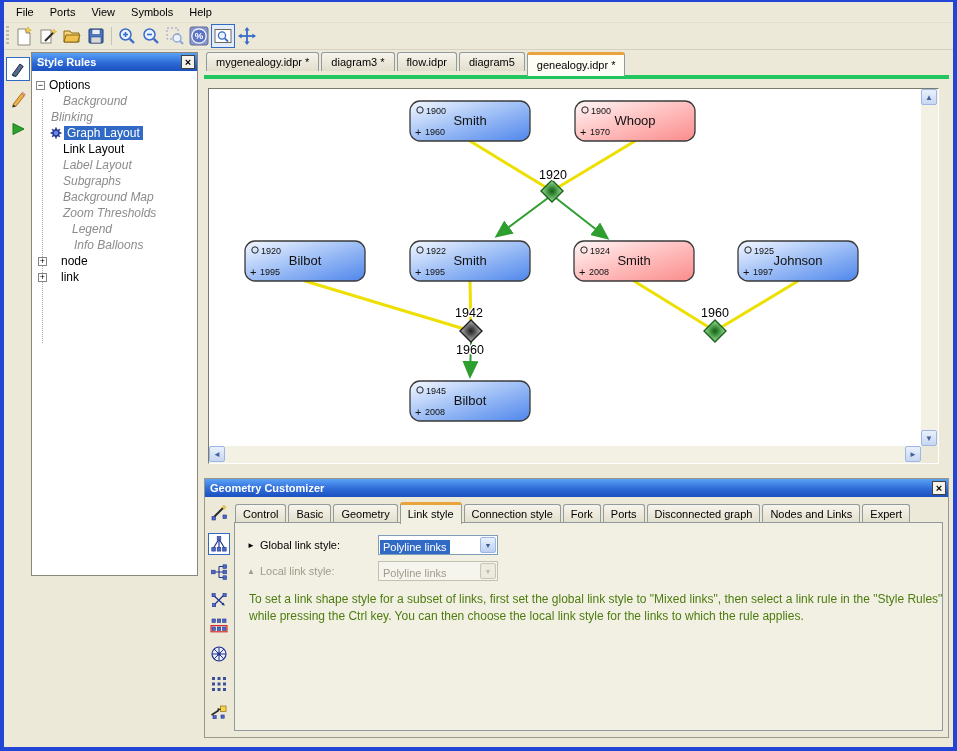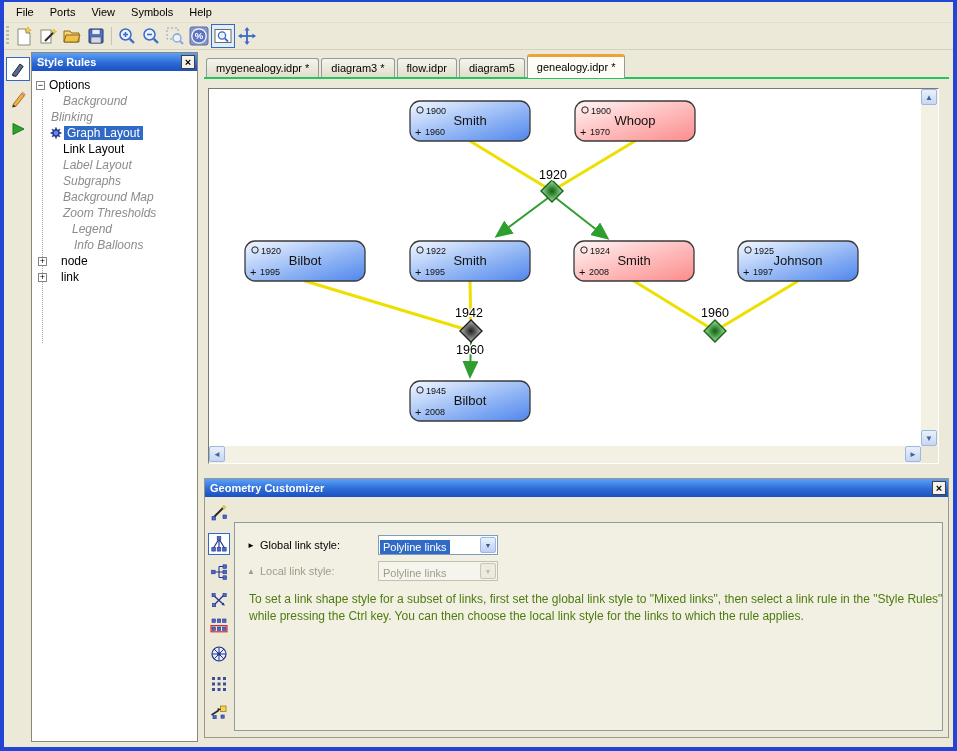--- a/index.html
+++ b/index.html
@@ -23,41 +23,41 @@
   .tbtn.toggled { border:1px solid #316AC5; background:#E3ECFA; }
   .tsep { width:1px; height:18px; background:#C8C4B4; margin:0 3px; }
 
   
   #lefttools { position:absolute; left:0; top:48px; width:28px; bottom:0; background:#ECE9D8; }
   .ltbtn { position:absolute; left:2px; width:24px; height:24px; display:flex; align-items:center; justify-content:center;
            border:1px solid transparent; }
   .ltbtn.selected { background:#FFFFFF; border:1px solid #316AC5; }
 
   
-  #stylerules { position:absolute; left:27px; top:50px; width:167px; height:690px; background:#FFFFFF;
+  #stylerules { position:absolute; left:27px; top:50px; width:167px; height:524px; background:#FFFFFF;
                 border:1px solid #8A867A; }
   .paneltitle { position:relative; height:18px; background:linear-gradient(to bottom,#5AA2F7 0%,#2E6BD6 55%,#1A50C0 100%);
                 color:#FFFFFF; font-size:11px; font-weight:bold; line-height:18px; padding-left:5px; }
   .panelclose { position:absolute; right:2px; top:2px; width:14px; height:14px; background:#F4F2EA; border:1px solid #44403A;
                 font-size:11px; font-weight:bold; color:#000; line-height:12px; text-align:center; cursor:default; }
   #tree { position:absolute; left:0; top:18px; right:0; bottom:0; background:#fff; overflow:hidden; padding-top:6px; }
   .guide { position:absolute; left:10px; top:28px; height:244px; border-left:1px dotted #A8A8A8; }
   .trow { position:relative; height:16px; display:flex; align-items:center; font-size:12px; color:#000; white-space:nowrap; }
   .expbox { width:9px; height:9px; border:1px solid #848484; background:#fff; font-size:9px; line-height:7px;
             text-align:center; color:#000; margin:0 4px 0 0; flex:none; }
   .titalic { color:#8C8C8C; font-style:italic;text-align:center; }
   .tsel { background:#316AC5; color:#fff; padding:0 3px; }
   .gearwrap { width:12px; height:12px; margin-right:2px; flex:none; }
 
   
   #rightarea { position:absolute; left:196px; top:48px; right:0; bottom:0; }
 
   
-  #doctabs { position:absolute; left:4px; top:2px; right:4px; height:27px; display:flex; align-items:flex-end;
-             border-bottom:2px solid #22c55e; padding-left:2px; }
+  #doctabs { position:absolute; left:4px; top:2px; right:4px; height:27px; display:flex; align-items:flex-start;
+             border-bottom:4px solid #22c55e; padding-left:2px; }
   .tab { font-size:11px; color:#000; border:1px solid #919B9C; border-bottom:none; border-radius:3px 3px 0 0;
          background:linear-gradient(to bottom,#F6F4EC,#E2DECC); padding:3px 9px 3px 9px; margin-right:2px; cursor:default; }
   .tab.active { background:#FDFDF6; border-top:3px solid #E8A33D; padding-top:4px; padding-bottom:5px; margin-bottom:-1px; position:relative; z-index:2; }
 
   
   #canvaspanel { position:absolute; left:8px; top:38px; width:731px; height:376px; background:#F4F2E8;
                  border-top:1px solid #7A7A6E; border-left:1px solid #7A7A6E; border-bottom:1px solid #FFF; border-right:1px solid #FFF; }
   #viewport { position:absolute; left:0; top:0; right:17px; bottom:17px; background:#FFFFFF; overflow:hidden; }
   .vscroll { position:absolute; right:0; top:0; width:17px; bottom:17px; background:#F3F1E4; }
   .hscroll { position:absolute; left:0; bottom:0; height:17px; right:17px; background:#F3F1E4; }
@@ -414,20 +414,32 @@
       </div>
       <div class="scorner"></div>
     </div>
 
     <div id="customizer">
       <div class="paneltitle">
         <span>Geometry Customizer</span>
         <span class="panelclose">×</span>
       </div>
 
+      <div id="ctabs">
+        <div class="ctab">Control</div>
+        <div class="ctab">Basic</div>
+        <div class="ctab">Geometry</div>
+        <div class="ctab active">Link style</div>
+        <div class="ctab">Connection style</div>
+        <div class="ctab">Fork</div>
+        <div class="ctab">Ports</div>
+        <div class="ctab">Disconnected graph</div>
+        <div class="ctab">Nodes and Links</div>
+        <div class="ctab">Expert</div>
+      </div>
 
       <div id="ctoolbar">
         <div class="cbtn" style="top:4px">
           <svg width="18" height="18" viewBox="0 0 18 18">
             <line x1="4" y1="14" x2="13" y2="5" stroke="#2A2A2A" stroke-width="2"></line>
             <path d="M14 2l.7 1.6 1.6.7-1.6.7-.7 1.6-.7-1.6-1.6-.7 1.6-.7z" fill="#F7D64A" stroke="#C89A1E" stroke-width="0.5"></path>
             <rect x="2" y="13.5" width="3.5" height="3.5" fill="#4A6ACC" stroke="#22348C" stroke-width="0.6"></rect>
             <rect x="13" y="12" width="3.5" height="3.5" fill="#4A6ACC" stroke="#22348C" stroke-width="0.6"></rect>
           </svg>
         </div>

